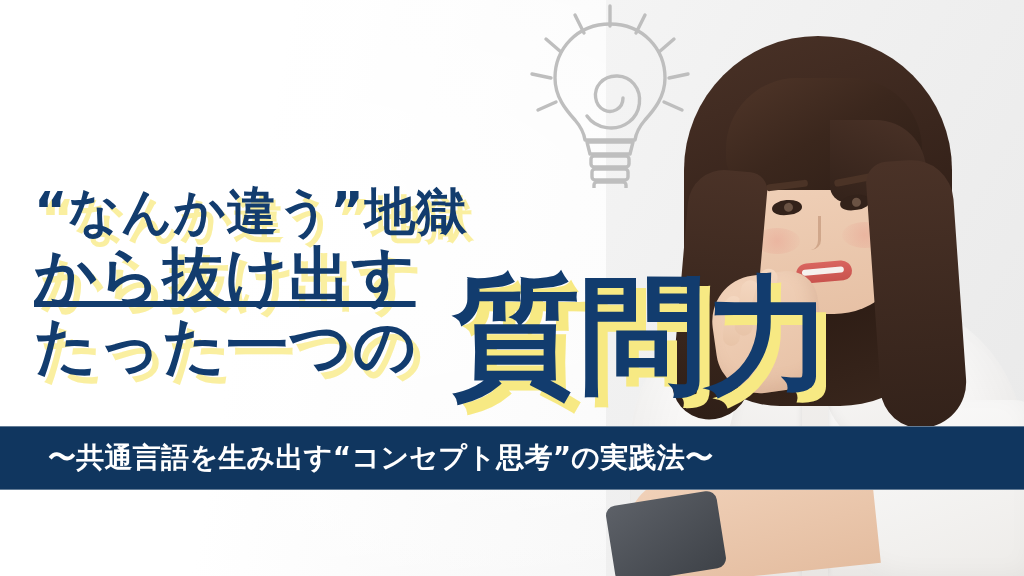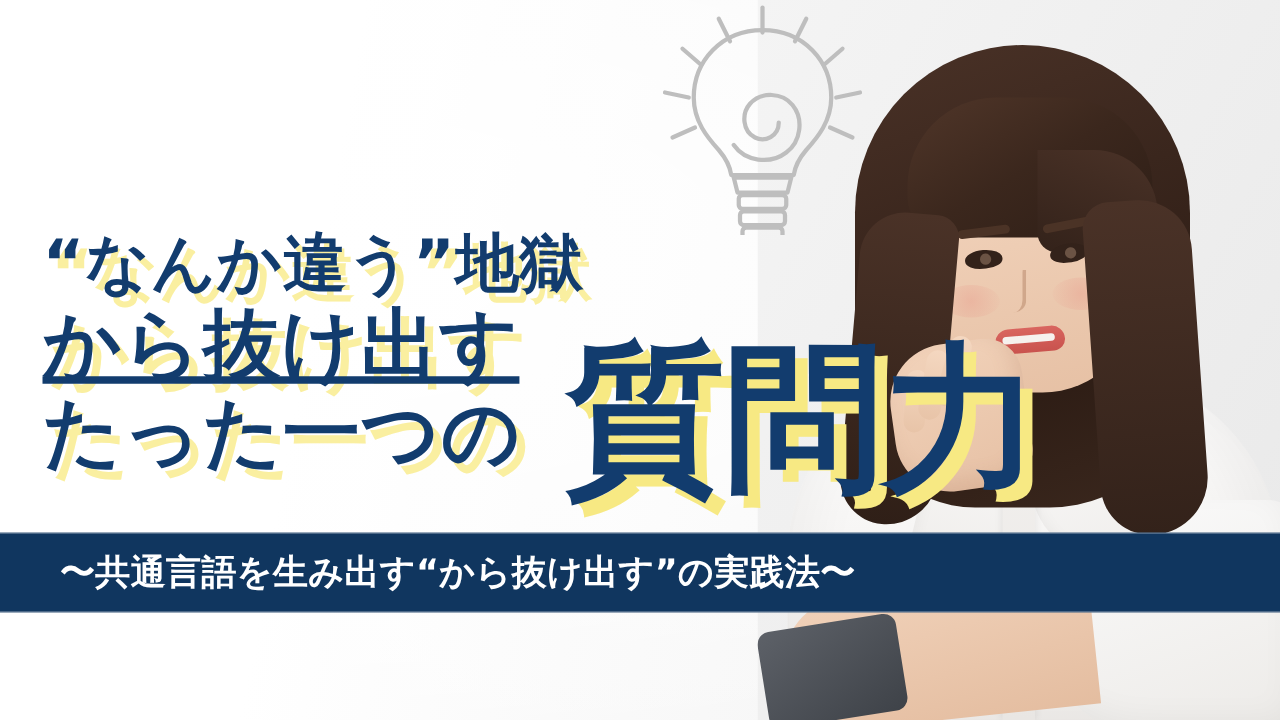--- a/index.html
+++ b/index.html
@@ -409,16 +409,16 @@
       <span class="kicker">たった一つの</span>
     </div>
   </div>
 
   <div class="bigword">
     <span class="shadow">質問力</span>
     <span class="kicker">質問力</span>
   </div>
 
   <div class="banner">
-    <div class="banner-text">〜共通言語を生み出す“から抜け出す”の実践法〜</div>
+    <div class="banner-text">〜共通言語を生み出す“コンセプト思考”の実践法〜</div>
   </div>
 
 </div>
 
 </body></html>

